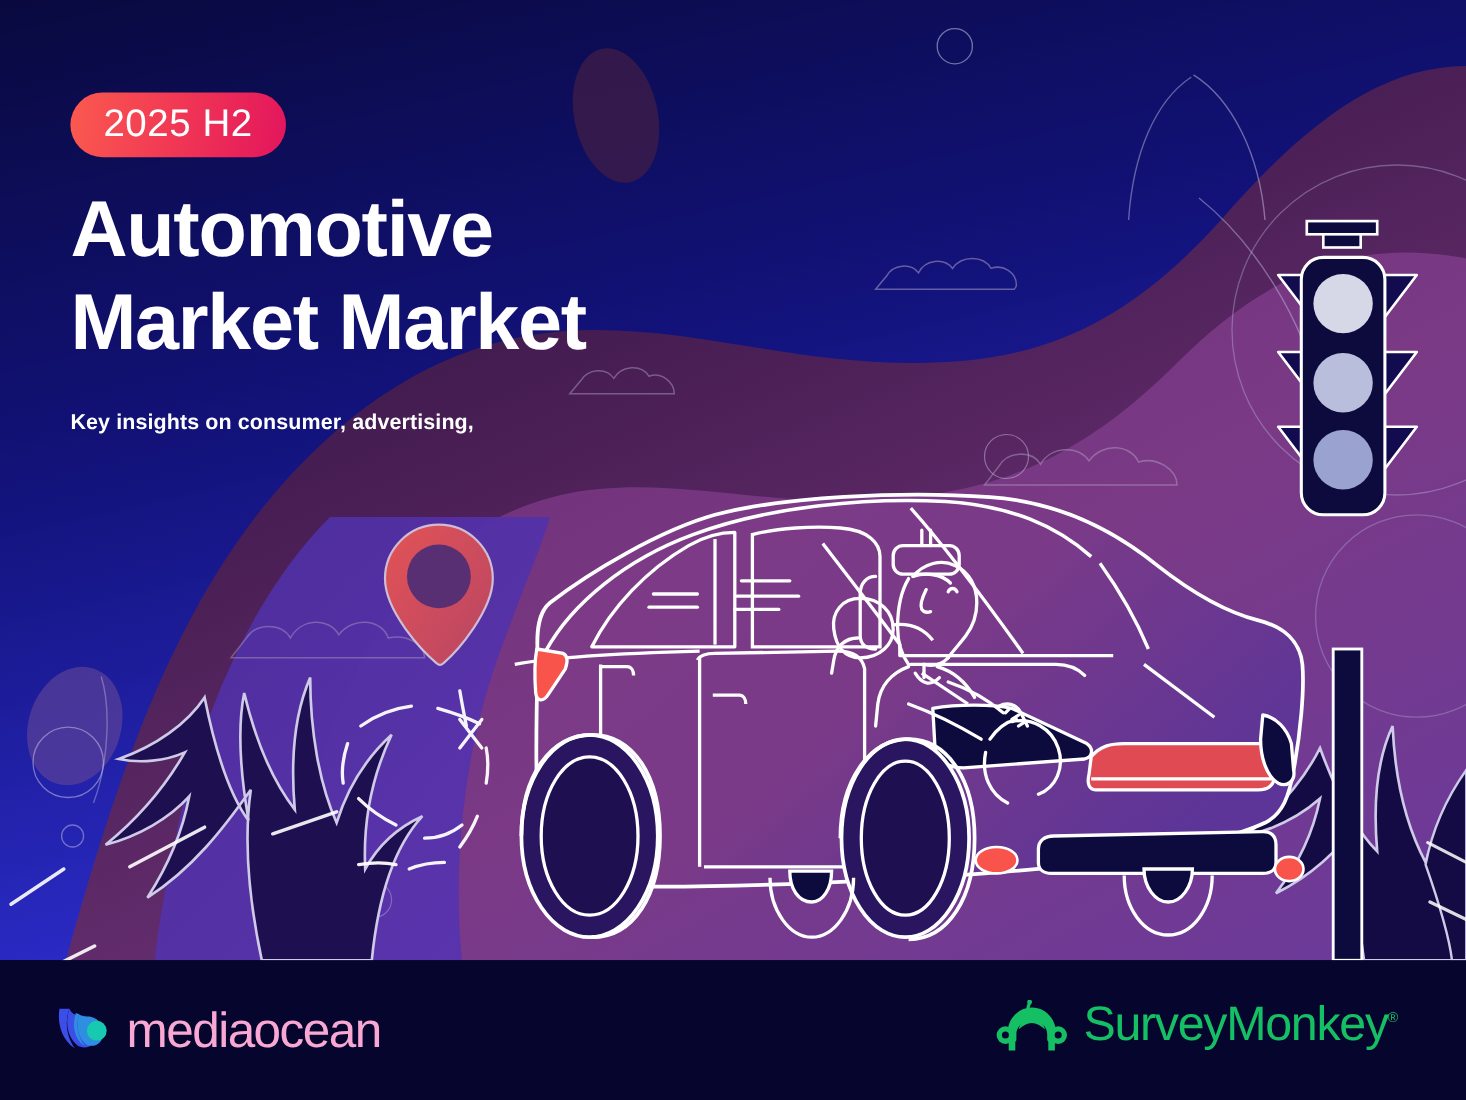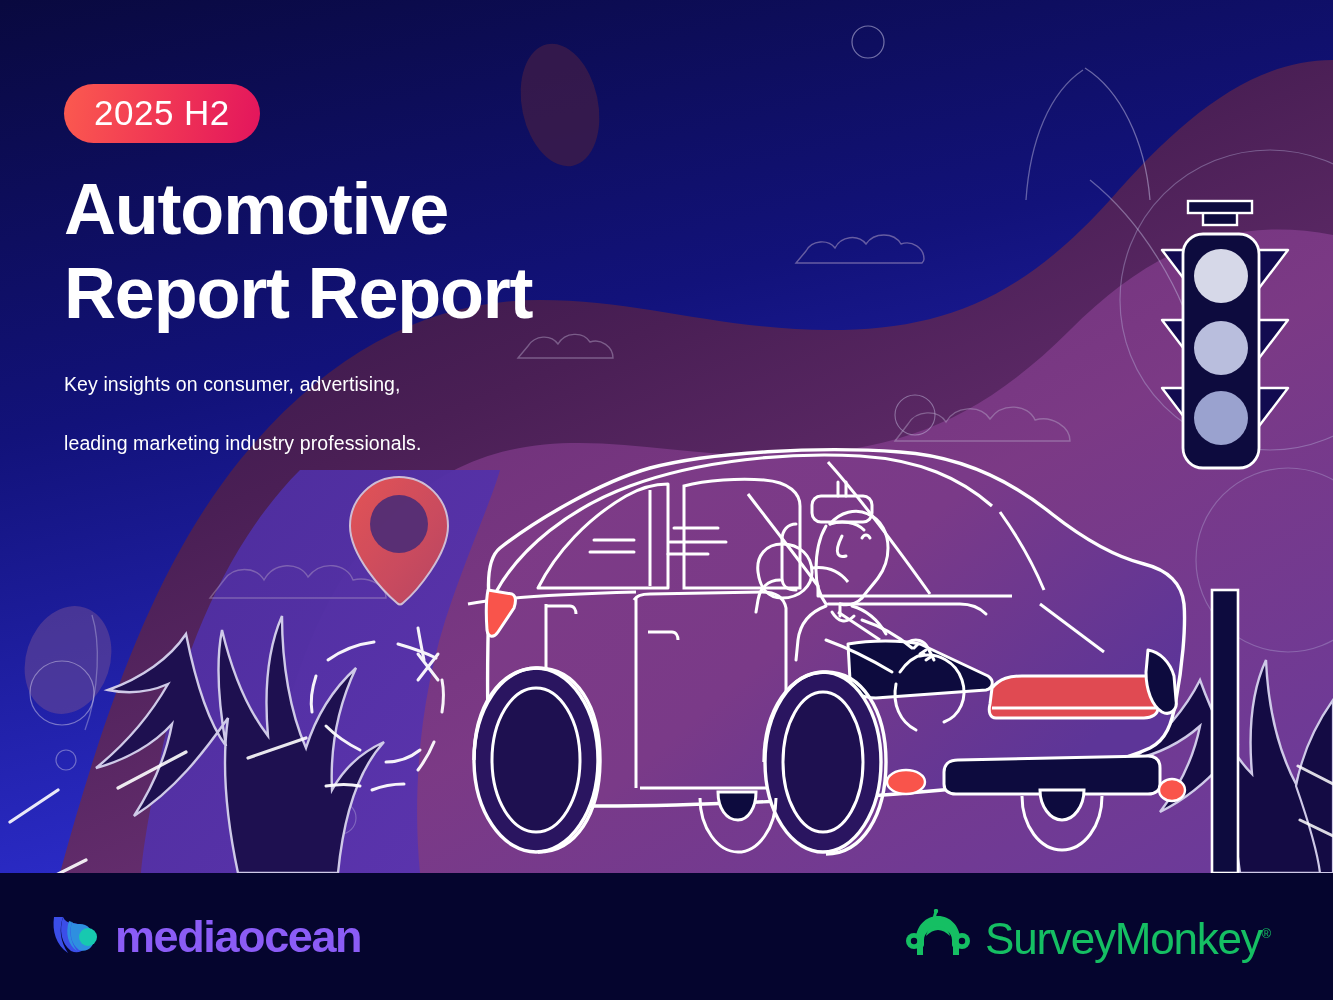--- a/index.html
+++ b/index.html
@@ -47,46 +47,46 @@
     font-size:72px;
     font-weight:bold;
     line-height:1.0;
     letter-spacing:-1.2px;
   }
   .title .l2 { display:block; margin-top:12px; }
   .subtitle {
     margin-top:41px;
     color:#ffffff;
     font-size:19.5px;
-    font-weight:normal;
+    font-weight:bold;
     line-height:1.50;
     letter-spacing:0.1px;
   }
 
   
   .footer {
     position:absolute;
     left:0; bottom:0; width:1333px; height:127px;
     background:#05052e;
     z-index:60;
   }
   .logo-mo {
     position:absolute; left:50px; top:38px;
     display:flex; align-items:center; gap:17px;
   }
   .logo-mo .wordmark {
-    color:#8b5cf6;
+    color:#f9a8d4;
     font-size:45px;
-    font-weight:bold;
+    font-weight:normal;
     letter-spacing:-1.4px;
     line-height:1;
   }
   .logo-sm {
     position:absolute; right:63px; top:36px;
-    display:flex; align-items:flex-end; gap:14px;
+    display:flex; align-items:flex-start; gap:14px;
   }
   .logo-sm .wordmark {
     color:#15bf63;
     font-size:44px;
     font-weight:400;
     letter-spacing:-1.2px;
     line-height:1;
     position:relative;
   }
   .logo-sm .reg {
@@ -390,26 +390,25 @@
         </g>
 
       </g>
     </svg>
   </div>
 
   <div class="textblock">
     <div class="badge">2025 H2</div>
     <h1 class="title">
       <span class="l1">Automotive</span>
-      <span class="l2">Report Report</span>
+      <span class="l2">Market Market</span>
     </h1>
     <p class="subtitle">
       <span>Key insights on consumer, advertising,</span><br>
       <br>
-      <span>leading marketing industry professionals.</span>
     </p>
   </div>
 
   <div class="footer">
 
     <div class="logo-mo">
       <span>
         <svg width="48" height="46" viewBox="0 0 48 46" xmlns="http://www.w3.org/2000/svg">
           <path d="M4,6 C2,20 6,34 18,42 C10,30 9,18 13,6 Z" fill="#3b4ee8"></path>
           <path d="M13,6 C9,19 11,32 21,40 C30,44 38,38 38,28 C38,18 30,12 22,12 C18,12 15,10 13,6 Z" fill="#3b4ee8"></path>

